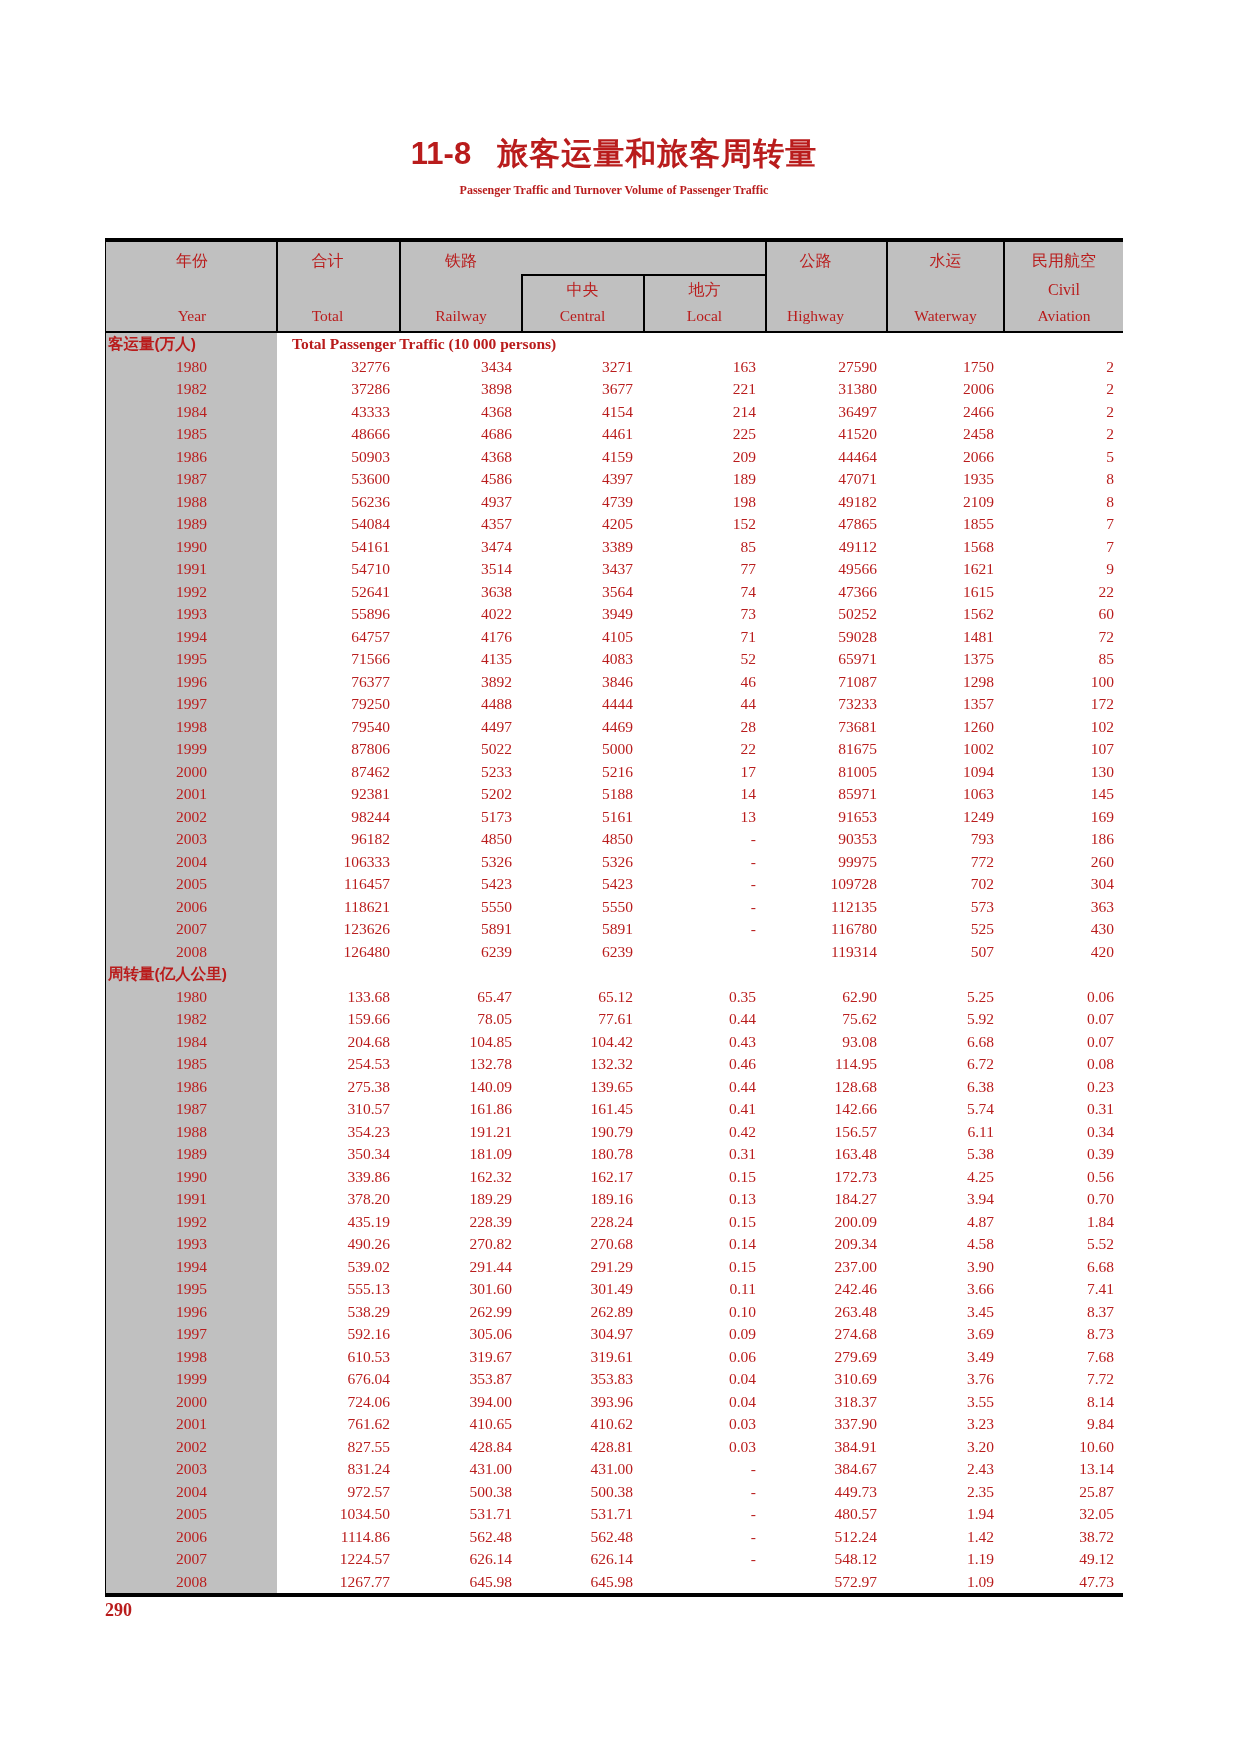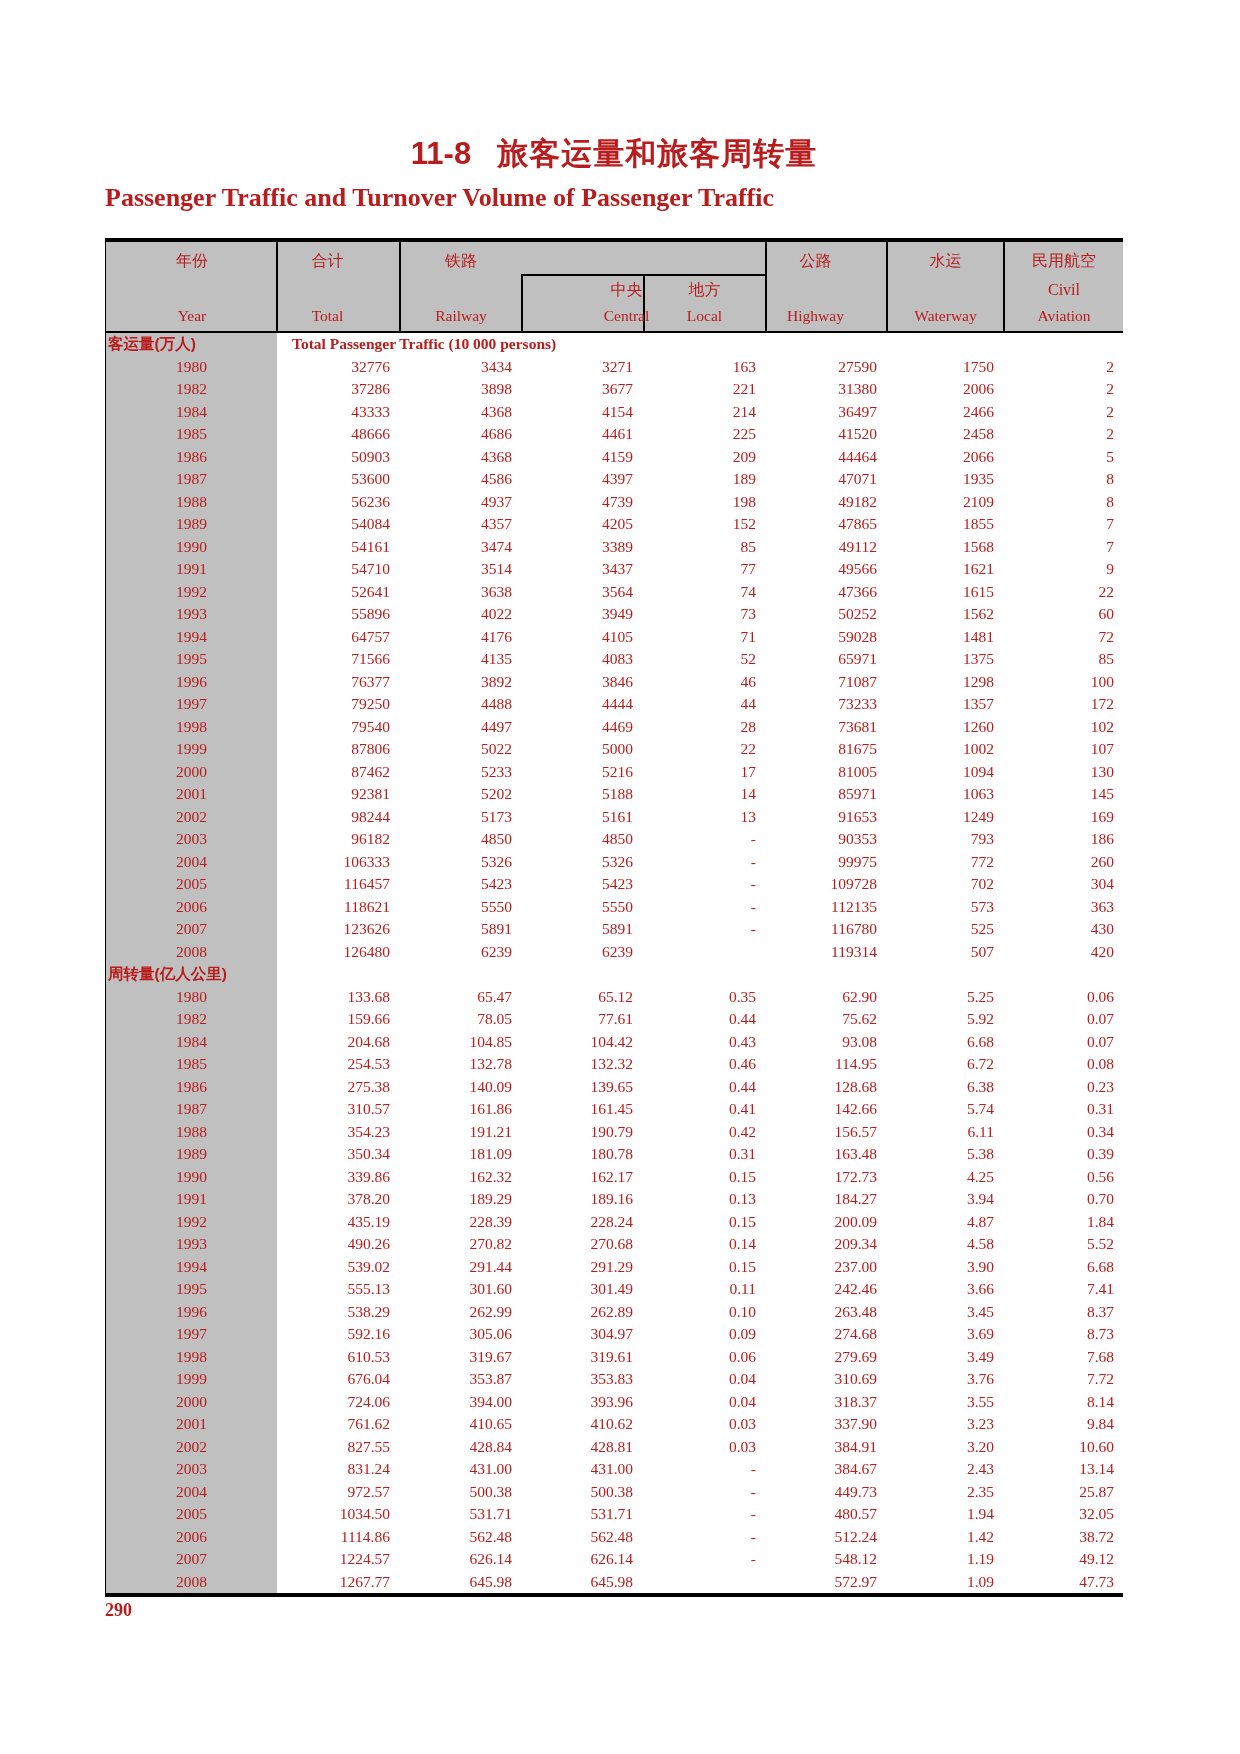--- a/index.html
+++ b/index.html
@@ -16,22 +16,23 @@
   .title{
     position:absolute;left:105px;top:133px;width:1018px;
     text-align:center;
     font-family:"Liberation Sans", sans-serif;
     font-weight:bold;font-size:31px;letter-spacing:1px;
     white-space:nowrap;
   }
   .title .title-no{margin-right:26px;letter-spacing:0;}
   .subtitle{
     position:absolute;left:105px;top:183px;width:1018px;
+    text-align:center;
     font-family:"Liberation Serif", serif;
-    font-weight:bold;font-size:26px;
+    font-weight:bold;font-size:12px;
     white-space:nowrap;
   }
   .table{
     position:absolute;left:105px;top:238px;width:1018px;
   }
   
   .thead{
     position:relative;height:89px;
     background:#c0c0c0;
     border-top:4px solid #000;
@@ -47,21 +48,21 @@
     border-top:2px solid #000;border-left:2px solid #000;
     box-sizing:border-box;
   }
   .subbox .mid{position:absolute;top:0;bottom:0;left:120px;width:2px;background:#000;}
   .hcell{
     position:absolute;height:22px;line-height:22px;text-align:center;
     font-size:16px;white-space:nowrap;
   }
   .hrow1{top:8px;} .hrow2{top:37px;} .hrow3{top:63px;font-size:15.5px;}
   .hc1{left:0;width:172px;} .hc2{left:171px;width:101px;}
-  .hc3{left:294px;width:122px;} .hc4{left:416px;width:121px;padding-left:44px;}
+  .hc3{left:294px;width:122px;} .hc4{left:416px;width:121px;}
   .hc5{left:537px;width:123px;} .hc6{left:660px;width:99px;}
   .hc7{left:781px;width:117px;} .hc8{left:898px;width:120px;}
   
   .tbody{
     border-bottom:4px solid #000;
     border-left:1px solid #000;
   }
   .row{
     display:grid;
     grid-template-columns:171px 123px 122px 121px 123px 121px 117px 120px;

